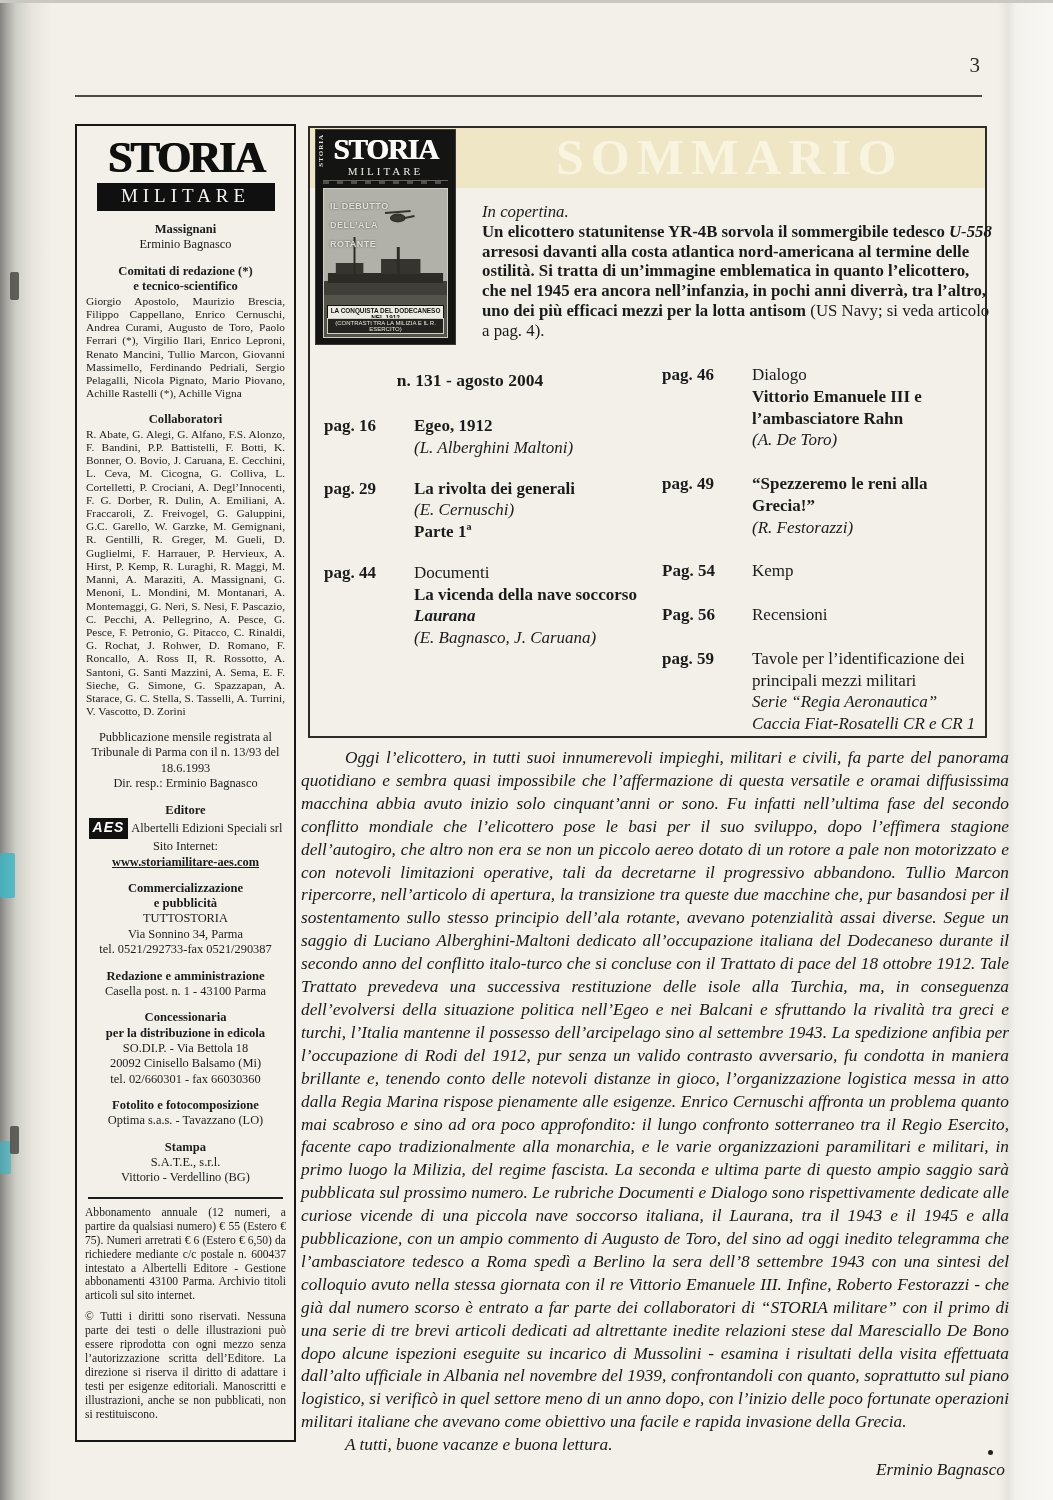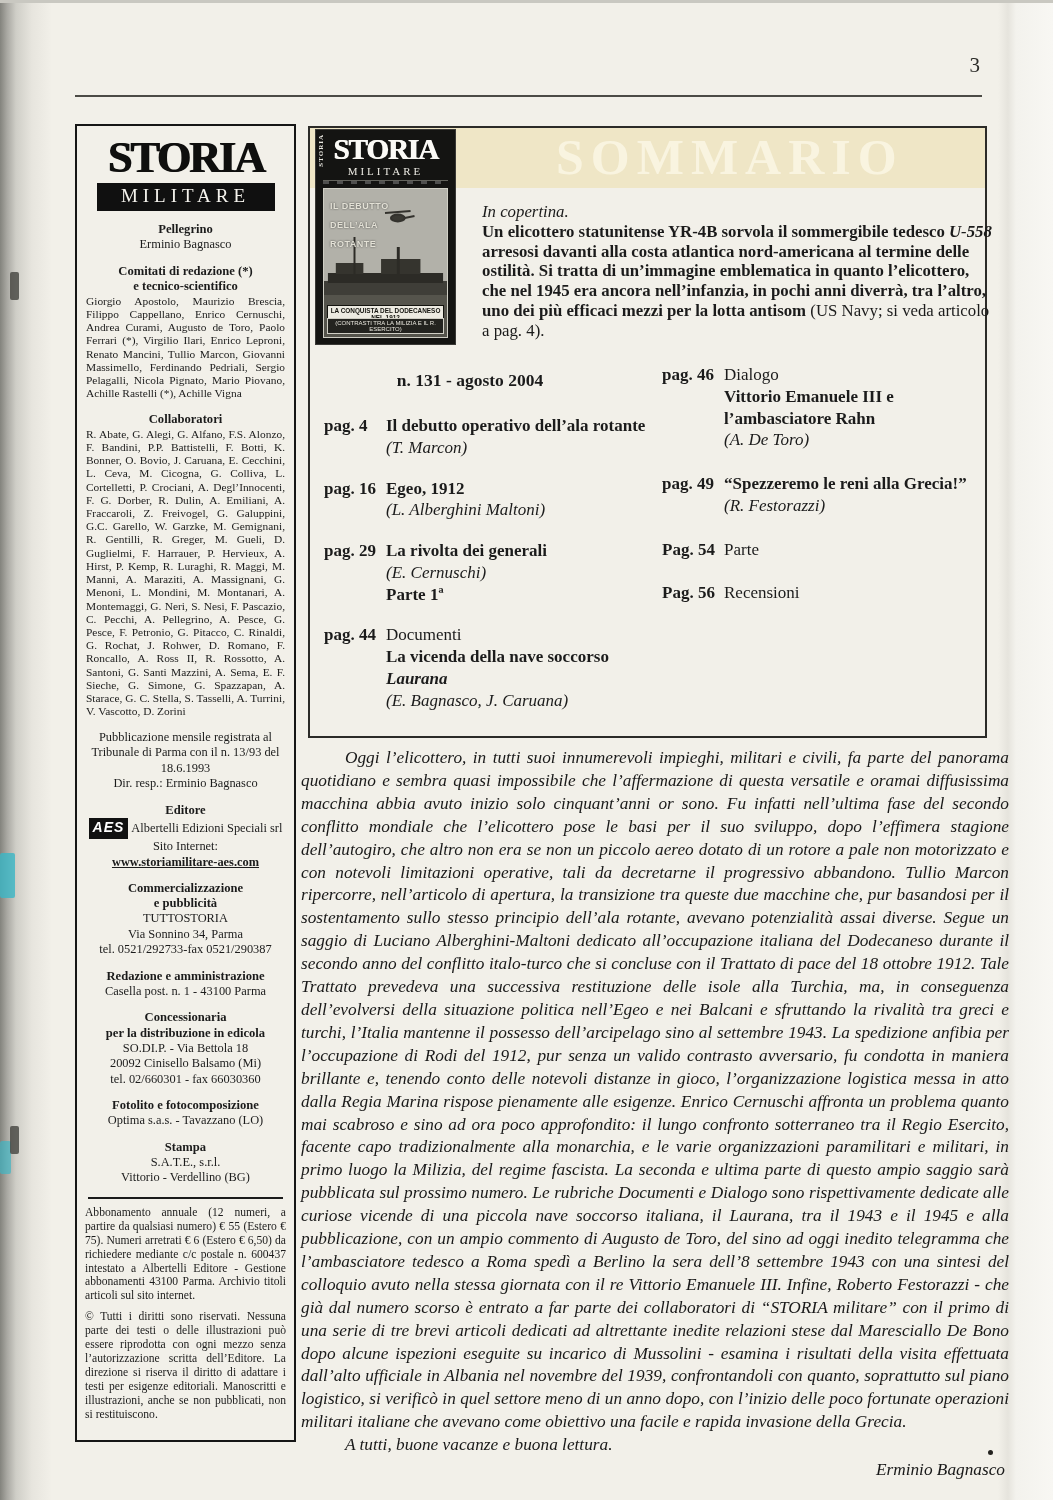--- a/index.html
+++ b/index.html
@@ -69,21 +69,21 @@
   .incop{position:absolute;left:172px;top:74px;width:514px;font-size:16.8px;line-height:1.18;}
   .incop .lbl{font-style:italic;}
   .b{font-weight:bold;}
   .i{font-style:italic;}
   .bi{font-weight:bold;font-style:italic;}
   .r{font-weight:normal;font-style:normal;}
   
   .toc-left{position:absolute;left:14px;top:238px;width:332px;}
   .toc-right{position:absolute;left:352px;top:236px;width:322px;}
   .toc-issue{text-align:center;font-weight:bold;font-size:17.5px;margin:4px 40px 24px 0;}
-  .toc-entry{display:flex;margin-bottom:19px;}
+  .toc-entry{display:flex;margin-bottom:19px;gap:28px;}
   .toc-right .toc-entry{margin-bottom:22px;}
   .toc-page{flex:none;width:62px;font-weight:bold;font-size:17px;padding-top:1px;}
   .toc-lines{font-size:17px;line-height:1.28;}
   
   .editorial{position:absolute;left:301px;top:747px;width:708px;}
   .editorial p{margin:0;font-style:italic;font-size:17.3px;line-height:22.9px;
                text-align:justify;color:#191919;}
   .editorial .indent{text-indent:44px;}
   .signature{text-align:right !important;padding-right:4px;margin-top:2px !important;}
 </style>
@@ -98,21 +98,21 @@
 <div class="speck"></div>
 
 <div class="page-number">3</div>
 <div class="top-rule"></div>
 
 <aside class="sidebar">
   <div class="sm-logo">STORIA</div>
   <div class="sm-bar">MILITARE</div>
 
   <div class="blk">
-    <div class="sb-h">Pellegrino</div>
+    <div class="sb-h">Massignani</div>
     <div class="sb-t">Erminio Bagnasco</div>
   </div>
 
   <div class="blk">
     <div class="sb-h">Comitati di redazione (*)</div>
     <div class="sb-h">e tecnico-scientifico</div>
     <div class="sb-list">Giorgio Apostolo, Maurizio Brescia, Filippo Cappellano, Enrico Cernuschi, Andrea Curami, Augusto de Toro, Paolo Ferrari (*), Virgilio Ilari, Enrico Leproni, Renato Mancini, Tullio Marcon, Giovanni Massimello, Ferdinando Pedriali, Sergio Pelagalli, Nicola Pignato, Mario Piovano, Achille Rastelli (*), Achille Vigna</div>
   </div>
 
   <div class="blk">
@@ -213,27 +213,20 @@
   <div class="incop">
     <div class="lbl">In copertina.</div>
     <div>
       <span class="b">Un elicottero statunitense YR-4B sorvola il sommergibile tedesco </span><span class="bi">U-558</span><span class="b"> arresosi davanti alla costa atlantica nord-americana al termine delle ostilità. Si tratta di un’immagine emblematica in quanto l’elicottero, che nel 1945 era ancora nell’infanzia, in pochi anni diverrà, tra l’altro, uno dei più efficaci mezzi per la lotta antisom </span><span class="r">(US Navy; si veda articolo a pag. 4).</span>
     </div>
   </div>
 
   <div class="toc-left">
     <div class="toc-issue">n. 131 - agosto 2004</div>
 
-    <div class="toc-entry">
-      <div class="toc-page">pag. 4</div>
-      <div class="toc-lines">
-        <div class="b">Il debutto operativo dell’ala rotante</div>
-        <div class="i">(T. Marcon)</div>
-      </div>
-    </div>
 
     <div class="toc-entry">
       <div class="toc-page">pag. 16</div>
       <div class="toc-lines">
         <div class="b">Egeo, 1912</div>
         <div class="i">(L. Alberghini Maltoni)</div>
       </div>
     </div>
 
     <div class="toc-entry">
@@ -270,31 +263,39 @@
       <div class="toc-page">pag. 49</div>
       <div class="toc-lines">
         <div class="b">“Spezzeremo le reni alla Grecia!”</div>
         <div class="i">(R. Festorazzi)</div>
       </div>
     </div>
 
     <div class="toc-entry">
       <div class="toc-page">Pag. 54</div>
       <div class="toc-lines">
-        <div class="r">Parte</div>
+        <div class="r">Kemp</div>
       </div>
     </div>
 
     <div class="toc-entry">
       <div class="toc-page">Pag. 56</div>
       <div class="toc-lines">
         <div class="r">Recensioni</div>
       </div>
     </div>
 
+    <div class="toc-entry">
+      <div class="toc-page">pag. 59</div>
+      <div class="toc-lines">
+        <div class="r">Tavole per l’identificazione dei principali mezzi militari</div>
+        <div class="i">Serie “Regia Aeronautica”</div>
+        <div class="i">Caccia Fiat-Rosatelli CR e CR 1</div>
+      </div>
+    </div>
   </div>
 </section>
 
 <section class="editorial">
   <p class="indent">Oggi l’elicottero, in tutti suoi innumerevoli impieghi, militari e civili, fa parte del panorama quotidiano e sembra quasi impossibile che l’affermazione di questa versatile e oramai diffusissima macchina abbia avuto inizio solo cinquant’anni or sono. Fu infatti nell’ultima fase del secondo conflitto mondiale che l’elicottero pose le basi per il suo sviluppo, dopo l’effimera stagione dell’autogiro, che altro non era se non un piccolo aereo dotato di un rotore a pale non motorizzato e con notevoli limitazioni operative, tali da decretarne il progressivo abbandono. Tullio Marcon ripercorre, nell’articolo di apertura, la transizione tra queste due macchine che, pur basandosi per il sostentamento sullo stesso principio dell’ala rotante, avevano potenzialità assai diverse. Segue un saggio di Luciano Alberghini-Maltoni dedicato all’occupazione italiana del Dodecaneso durante il secondo anno del conflitto italo-turco che si concluse con il Trattato di pace del 18 ottobre 1912. Tale Trattato prevedeva una successiva restituzione delle isole alla Turchia, ma, in conseguenza dell’evolversi della situazione politica nell’Egeo e nei Balcani e sfruttando la rivalità tra greci e turchi, l’Italia mantenne il possesso dell’arcipelago sino al settembre 1943. La spedizione anfibia per l’occupazione di Rodi del 1912, pur senza un valido contrasto avversario, fu condotta in maniera brillante e, tenendo conto delle notevoli distanze in gioco, l’organizzazione logistica messa in atto dalla Regia Marina rispose pienamente alle esigenze. Enrico Cernuschi affronta un problema quanto mai scabroso e sino ad ora poco approfondito: il lungo confronto sotterraneo tra il Regio Esercito, facente capo tradizionalmente alla monarchia, e le varie organizzazioni paramilitari e militari, in primo luogo la Milizia, del regime fascista. La seconda e ultima parte di questo ampio saggio sarà pubblicata sul prossimo numero. Le rubriche Documenti e Dialogo sono rispettivamente dedicate alle curiose vicende di una piccola nave soccorso italiana, il Laurana, tra il 1943 e il 1945 e alla pubblicazione, con un ampio commento di Augusto de Toro, del sino ad oggi inedito telegramma che l’ambasciatore tedesco a Roma spedì a Berlino la sera dell’8 settembre 1943 con una sintesi del colloquio avuto nella stessa giornata con il re Vittorio Emanuele III. Infine, Roberto Festorazzi - che già dal numero scorso è entrato a far parte dei collaboratori di “STORIA militare” con il primo di una serie di tre brevi articoli dedicati ad altrettante inedite relazioni stese dal Maresciallo De Bono dopo alcune ispezioni eseguite su incarico di Mussolini - esamina i risultati della visita effettuata dall’alto ufficiale in Albania nel novembre del 1939, confrontandoli con quanto, soprattutto sul piano logistico, si verificò in quel settore meno di un anno dopo, con l’inizio delle poco fortunate operazioni militari italiane che avevano come obiettivo una facile e rapida invasione della Grecia.</p>
   <p class="indent">A tutti, buone vacanze e buona lettura.</p>
   <p class="signature">Erminio Bagnasco</p>
 </section>
 
 </body></html>

